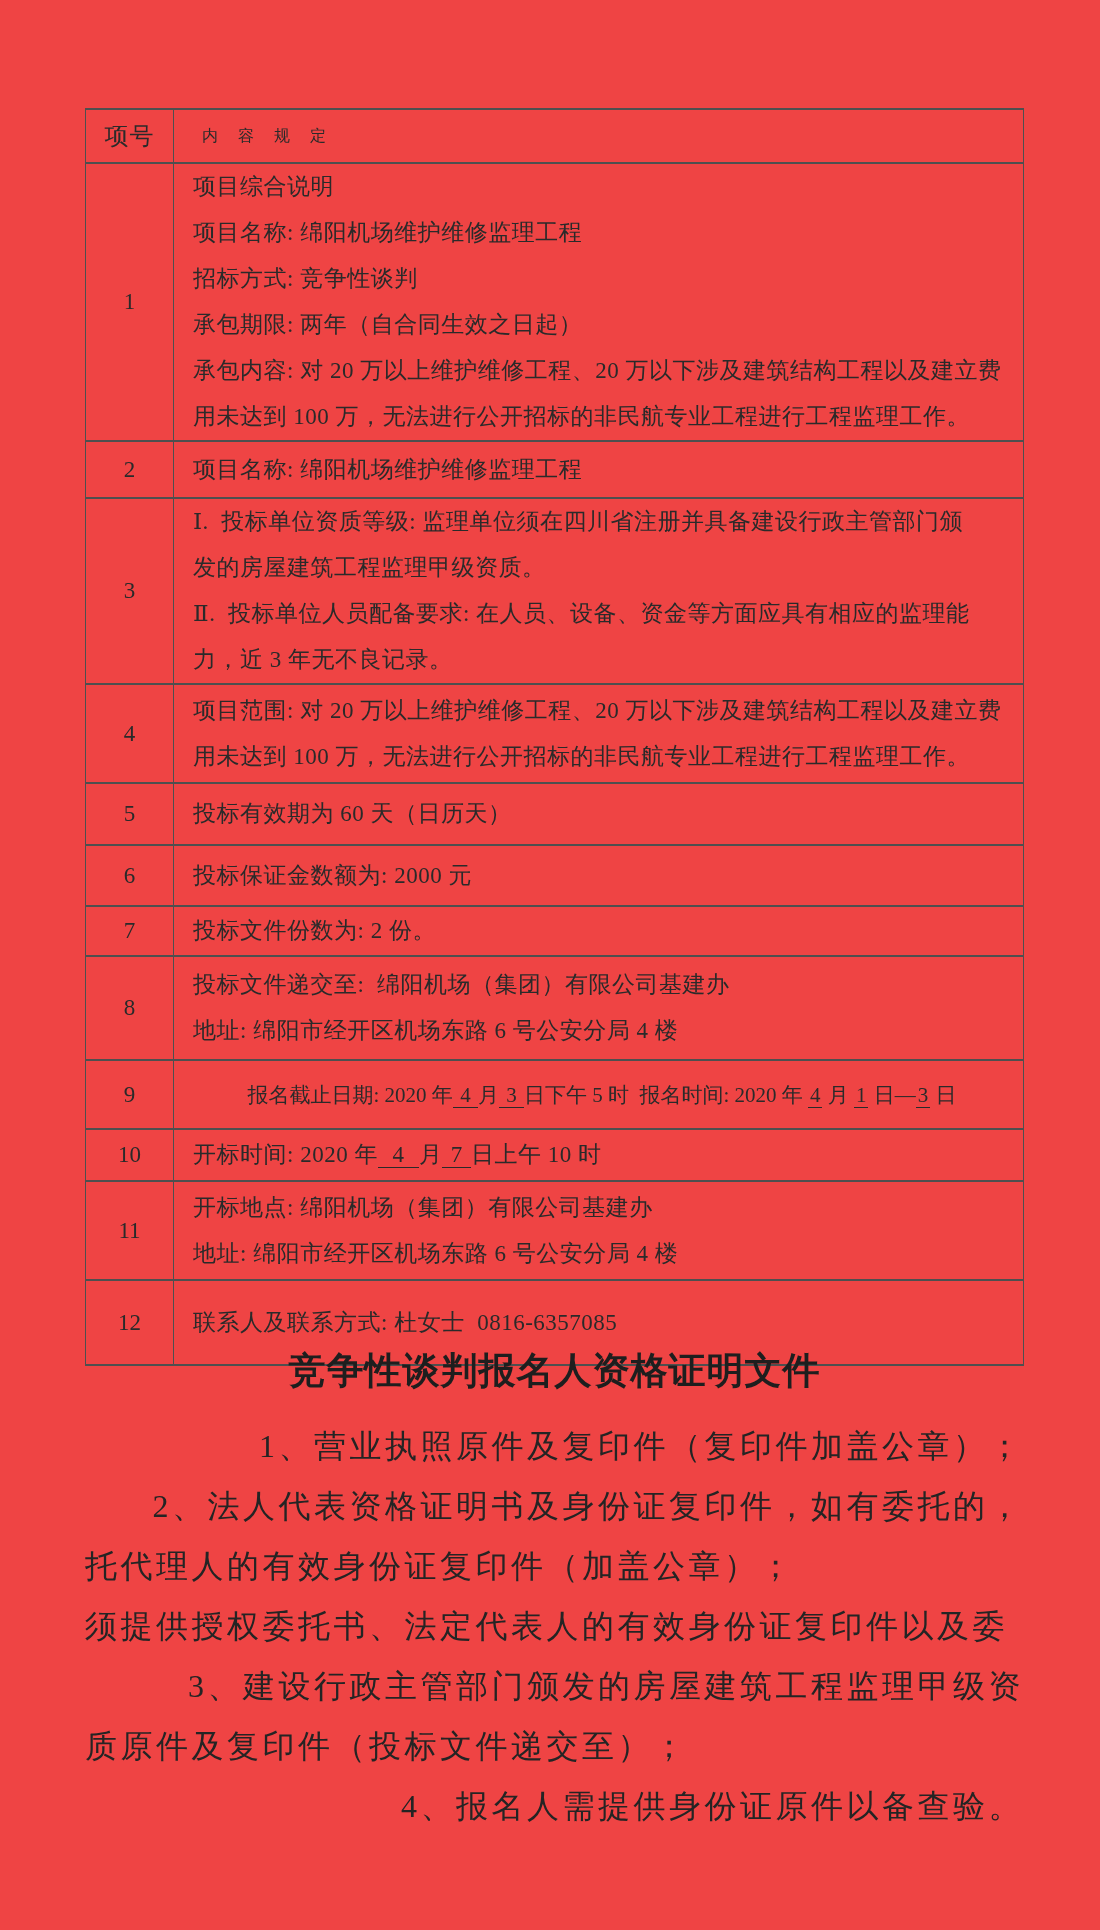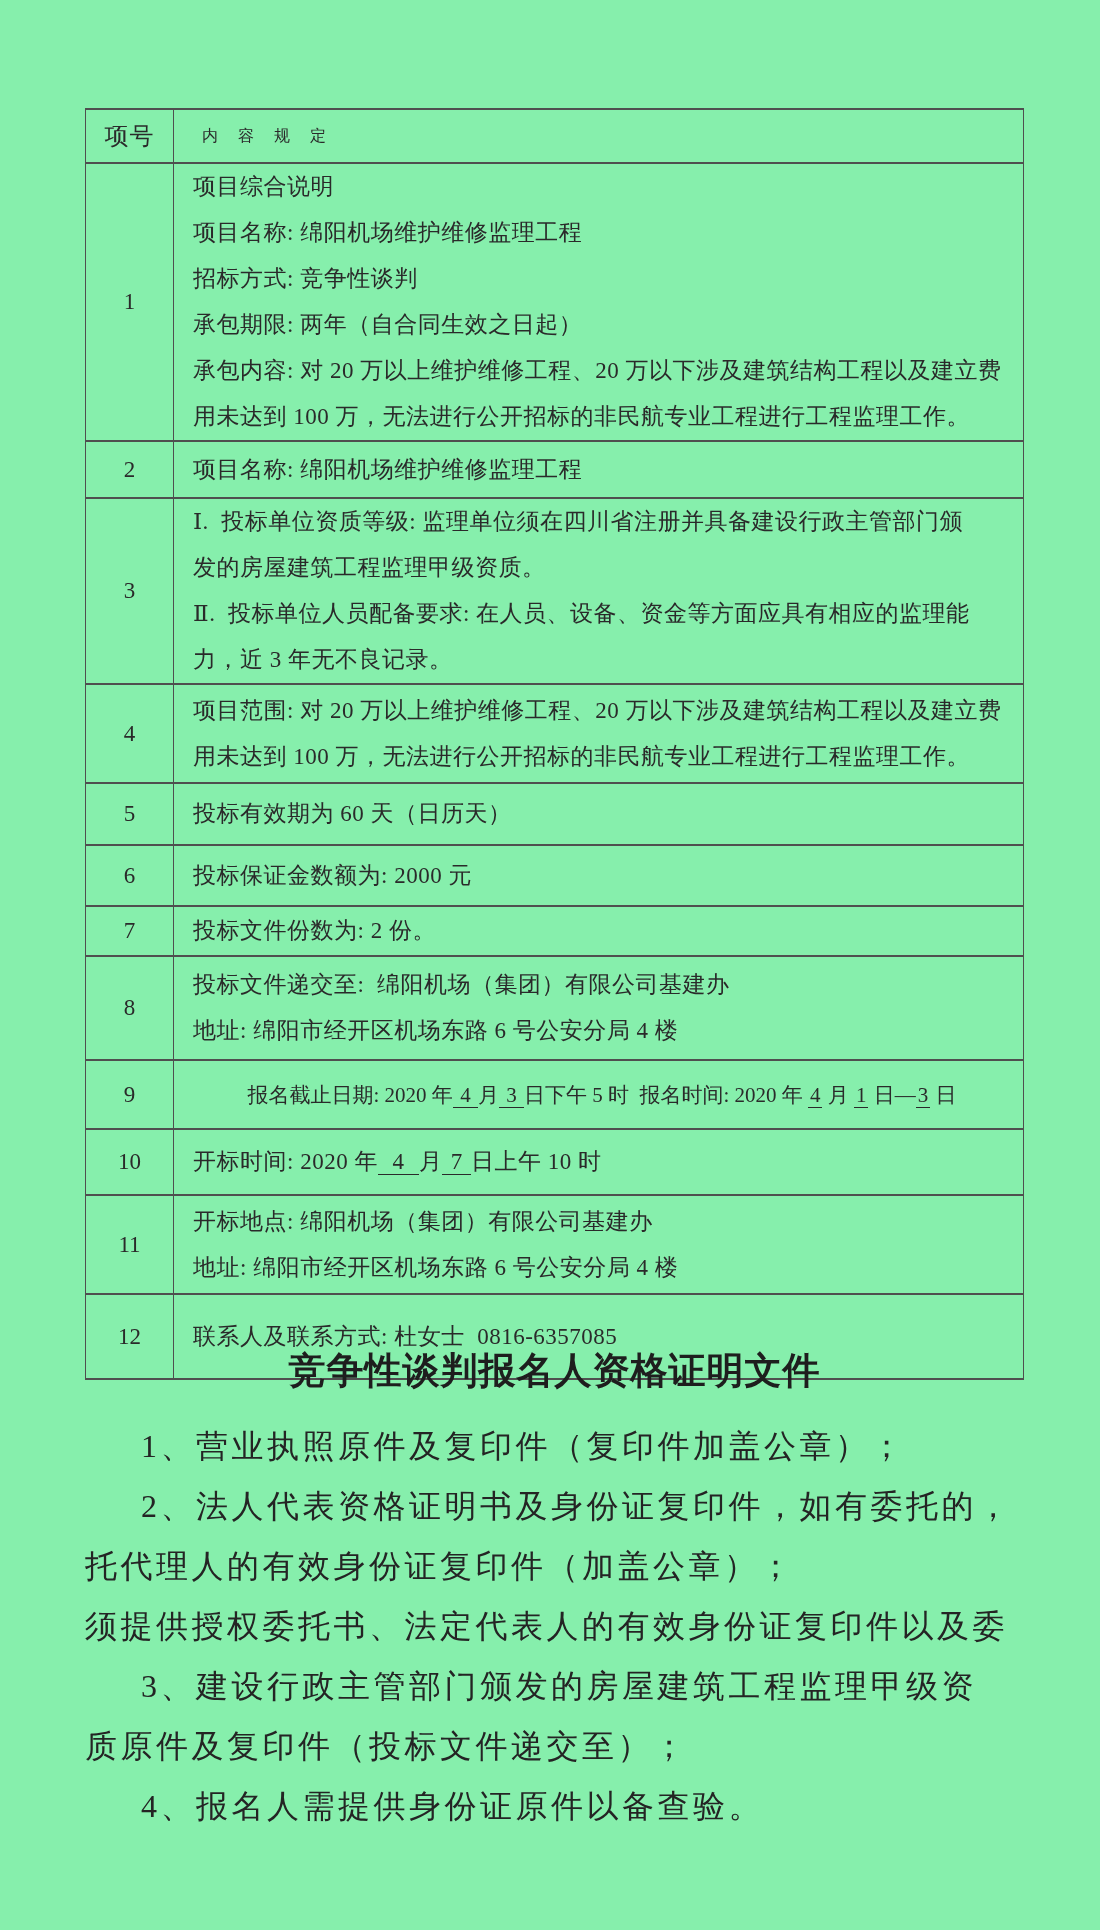--- a/index.html
+++ b/index.html
@@ -1,17 +1,17 @@
 <!DOCTYPE html>
 <html><head>
 <meta charset="utf-8">
 <style>
   html,body{margin:0;padding:0;background:#ffffff;}
   .page{
-    position:relative;width:1100px;height:1930px;background:#86efac;overflow:hidden;
+    position:relative;width:1100px;height:1930px;background:#ef4444;overflow:hidden;
     font-family:"Liberation Serif","DejaVu Serif",serif;color:#2a2a2a;
   }
   table.spec{
     position:absolute;left:85px;top:108px;width:939px;
     border-collapse:collapse;table-layout:fixed;
   }
   col.c-no{width:88px;}
   th,td{
     border-left:1px solid #4f4f4f;border-right:1px solid #4f4f4f;
     border-top:2px solid #4f4f4f;border-bottom:2px solid #4f4f4f;
@@ -30,34 +30,34 @@
   thead tr{height:54px;}
   tbody tr:nth-child(1){height:276px;}
   tbody tr:nth-child(2){height:57px;}
   tbody tr:nth-child(3){height:173px;}
   tbody tr:nth-child(4){height:99px;}
   tbody tr:nth-child(5){height:62px;}
   tbody tr:nth-child(6){height:61px;}
   tbody tr:nth-child(7){height:50px;}
   tbody tr:nth-child(8){height:104px;}
   tbody tr:nth-child(9){height:69px;}
-  tbody tr:nth-child(10){height:66px;}
+  tbody tr:nth-child(10){height:52px;}
   tbody tr:nth-child(11){height:99px;}
   tbody tr:nth-child(12){height:85px;}
   .section{position:absolute;left:85px;top:1346px;width:939px;}
   .section-heading{
     margin:0 0 20px 0;text-align:center;
     font-size:37px;font-weight:bold;letter-spacing:1px;color:#1e1e1e;
   }
   .para{margin:0;}
   .para-line{
     font-size:32px;letter-spacing:3.5px;line-height:60px;
     white-space:nowrap;color:#242424;
   }
-  .para-line.indent{text-indent:56px;}
+  .para-line.indent{text-indent:56px;text-align:right;}
 </style>
 </head>
 <body>
 
 <div class="page">
 
   <table class="spec">
     <colgroup>
         <col class="c-no">
         <col>

